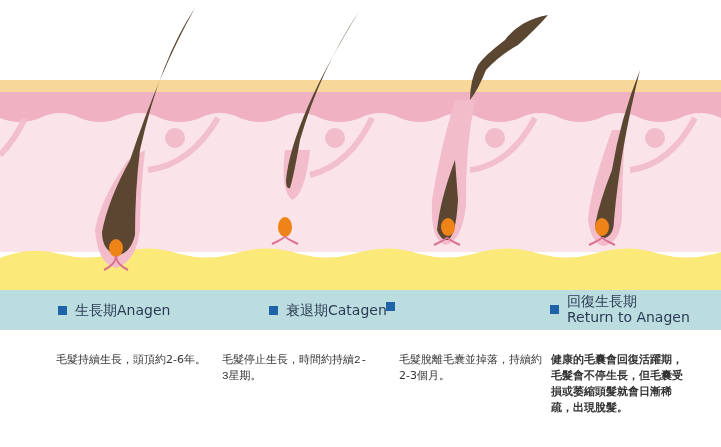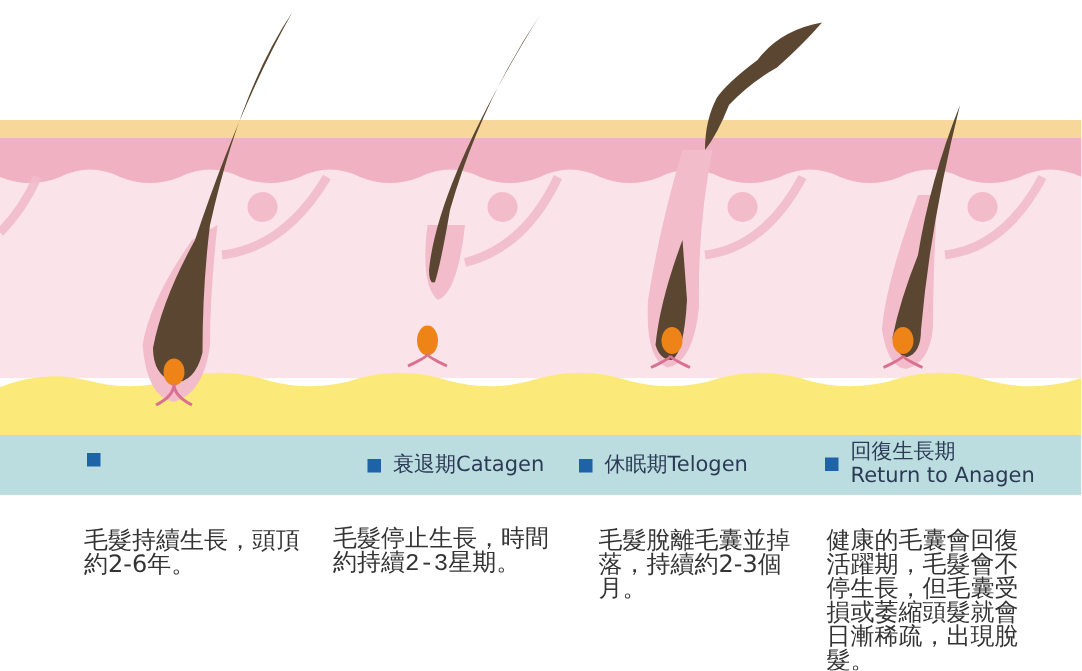--- a/index.html
+++ b/index.html
@@ -1,21 +1,21 @@
 <!DOCTYPE html>
 <html><head>
 <meta charset="utf-8">
 <style>
   html,body{margin:0;padding:0;background:#fff;}
   body{width:721px;height:447px;position:relative;overflow:hidden;font-family:"DejaVu Sans","Liberation Sans",sans-serif;}
   #illus{position:absolute;left:0;top:0;width:721px;height:292px;}
   .band{position:absolute;left:0;top:290px;width:721px;height:40px;background:#bcdde0;}
   .stage-label{position:absolute;display:flex;align-items:center;color:#2b3a55;font-size:14px;line-height:16px;}
   .sq{width:9px;height:9px;background:#1e63a8;margin-right:8px;flex:none;}
-  .desc{position:absolute;top:352px;font-size:16px;line-height:16px;color:#333;width:150px;}
+  .desc{position:absolute;top:352px;font-size:11px;line-height:16px;color:#333;width:150px;}
 </style>
 </head>
 <body>
 
 <svg id="illus" viewBox="0 0 721 292" xmlns="http://www.w3.org/2000/svg">
 
   <rect x="0" y="80" width="721" height="12" fill="#f8d79a"></rect>
   <rect x="0" y="92" width="721" height="160" fill="#fbe3ea"></rect>
   <path fill="#f0b2c2" d="M0 92 H721 V118 Q700 108 680 118 Q660 126 640 118 Q620 108 600 118 Q580 126 560 118 Q540 108 520 118 Q500 126 480 118 Q460 108 440 118 Q420 126 400 118 Q380 108 360 118 Q340 126 320 118 Q300 108 280 118 Q260 126 240 118 Q220 108 200 118 Q180 126 160 118 Q140 108 120 118 Q100 126 80 118 Q60 108 40 118 Q20 126 0 118 Z"></path>
   <path fill="#fbe97a" d="M0 258 Q30 246 60 254 Q90 262 120 252 Q150 244 180 254 Q210 262 240 252 Q270 244 300 254 Q330 262 360 252 Q390 244 420 254 Q450 262 480 252 Q510 244 540 254 Q570 262 600 252 Q630 244 660 254 Q690 262 721 252 V292 H0 Z"></path>
@@ -61,33 +61,33 @@
     <path d="M640 70 Q620 120 612 170 Q600 200 595 225 Q598 238 605 238 Q614 235 614 220 Q620 150 640 70 Z" fill="#5a4631"></path>
     <ellipse cx="602" cy="227" rx="7" ry="9" fill="#ee8418"></ellipse>
     <path d="M589 245 Q602 239 602 237 Q602 239 615 245" stroke="#d9708f" stroke-width="2" fill="none"></path>
   </g>
 </svg>
 
 <div class="band"></div>
 
 <div class="stage-label" style="left:58px;top:302px;">
   <span class="sq"></span>
+  <span>生長期Anagen</span>
 </div>
-<div class="stage-label" style="left:209px;top:302px;padding-left:36px;">
+<div class="stage-label" style="left:233px;top:302px;padding-left:36px;">
   <span class="sq"></span>
   <span>衰退期Catagen</span>
 </div>
 <div class="stage-label" style="left:386px;top:302px;">
   <span class="sq"></span>
-  <span>休眠期Telogen</span>
 </div>
 <div class="stage-label" style="left:550px;top:293px;">
   <span class="sq"></span>
   <span style="display:flex;flex-direction:column;">
     <span>回復生長期</span>
     <span>Return to  Anagen</span>
   </span>
 </div>
 
 <div class="desc" style="left:56px;">毛髮持續生長，頭頂約2-6年。</div>
 <div class="desc" style="left:222px;font-family:Liberation Mono, monospace;">毛髮停止生長，時間約持續2-3星期。</div>
 <div class="desc" style="left:399px;">毛髮脫離毛囊並掉落，持續約2-3個月。</div>
-<div class="desc" style="left:551px;width:140px;">健康的毛囊會回復活躍期，毛髮會不停生長，但毛囊受損或萎縮頭髮就會日漸稀疏，出現脫髮。</div>
+<div class="desc" style="left:551px;width:140px;font-weight:bold;">健康的毛囊會回復活躍期，毛髮會不停生長，但毛囊受損或萎縮頭髮就會日漸稀疏，出現脫髮。</div>
 
 </body></html>

